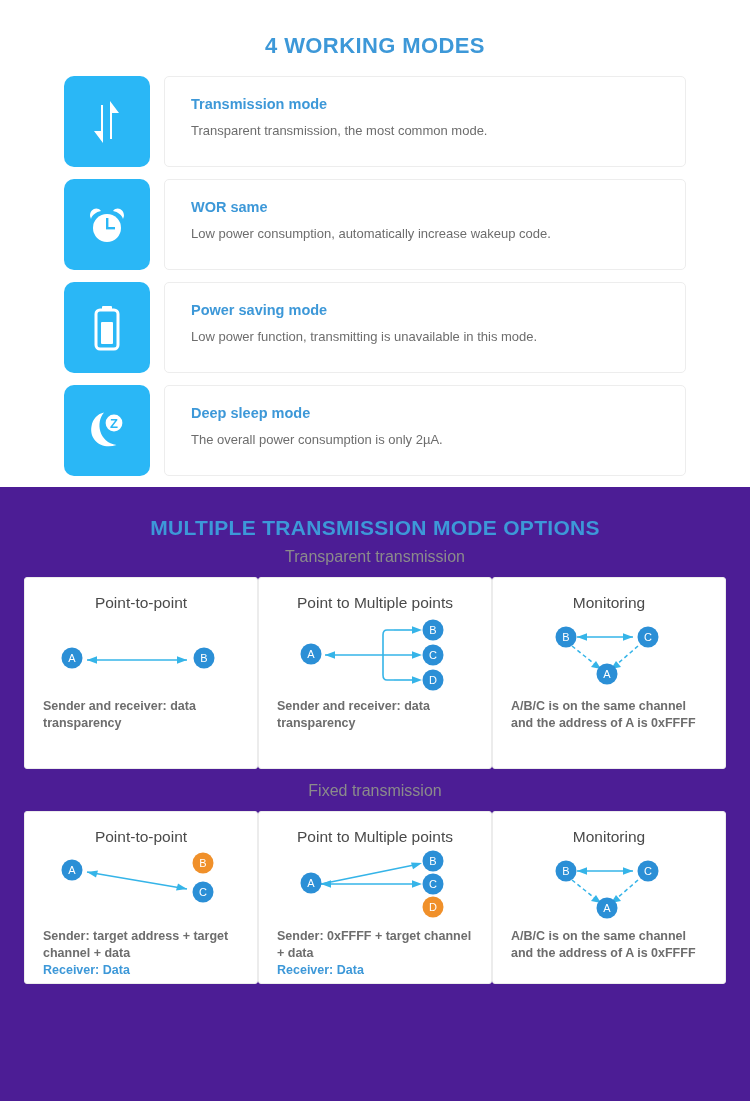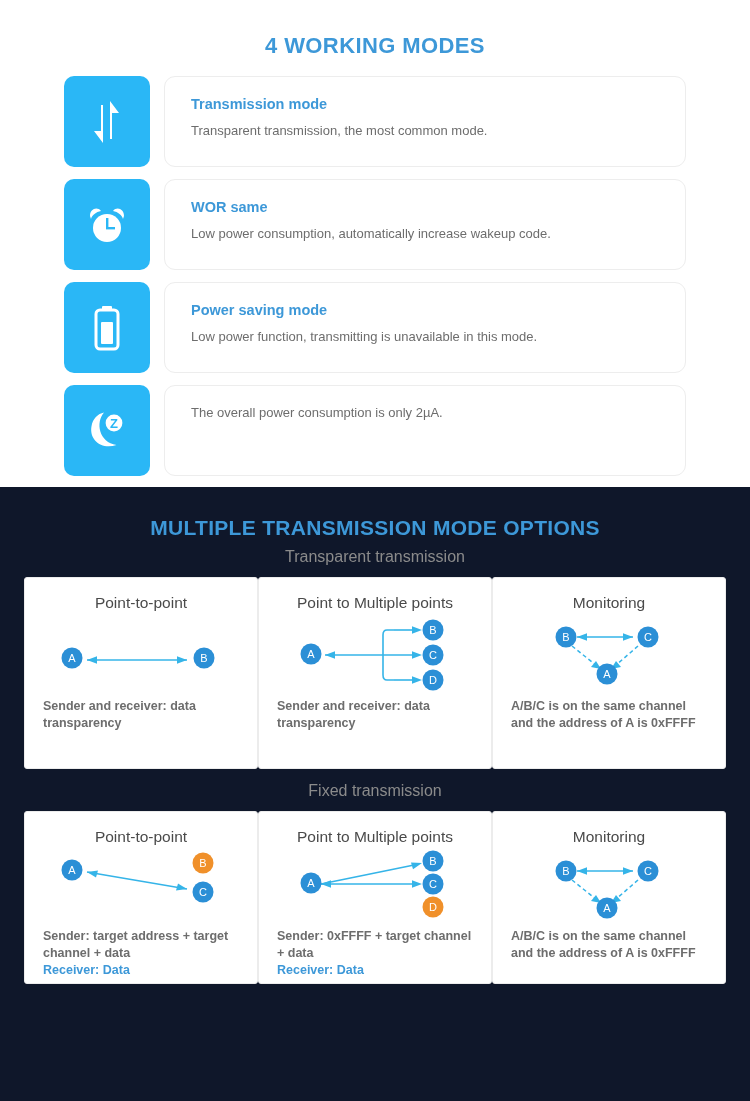--- a/index.html
+++ b/index.html
@@ -44,41 +44,41 @@
     background: #2ab7f6;
     border-radius: 10px;
     display: flex;
     align-items: center;
     justify-content: center;
   }
   .mode-card {
     flex: 1 1 auto;
     margin-left: 14px;
     border: 1px solid #ededed;
-    border-radius: 11px;
+    border-radius: 5px;
     background: #fff;
     padding: 19px 0 0 26px;
   }
   .mode-name {
     color: #3d98d8;
     font-size: 14.5px;
     font-weight: bold;
     margin-bottom: 11px;
   }
   .mode-desc {
     color: #6d6d6d;
     font-size: 13px;
   }
 
   
   .sec-options {
     position: absolute;
     left: 0; top: 487px;
     width: 750px; height: 614px;
-    background: #0f172a;
+    background: #4c1d95;
   }
   .options-title {
     text-align: center;
     color: #3d98d8;
     font-size: 21px;
     font-weight: bold;
     letter-spacing: 0.3px;
     padding-top: 29px;
   }
   .group-label {
@@ -183,20 +183,21 @@
       <div class="mode-row">
         <div class="mode-icon">
           <svg width="46" height="46" viewBox="0 0 46 46">
             <path d="M30 30 C18 34, 8 26, 10 15 C11 9, 15 5, 20 4 C13 12, 16 28, 30 30 Z" fill="#ffffff" transform="translate(0,2) scale(1.25) translate(-4,-2)"></path>
             <circle cx="30" cy="15" r="10.5" fill="#2ab7f6"></circle>
             <circle cx="30" cy="15" r="8.4" fill="#ffffff"></circle>
             <text x="30" y="20" font-family="Liberation Sans, sans-serif" font-size="13" font-weight="bold" fill="#2ab7f6" text-anchor="middle">Z</text>
           </svg>
         </div>
         <div class="mode-card">
+          <div class="mode-name">Deep sleep mode</div>
           <div class="mode-desc">The overall power consumption is only 2µA.</div>
         </div>
       </div>
 
     </div>
   </section>
 
   <section class="sec-options">
     <h2 class="options-title">MULTIPLE TRANSMISSION MODE OPTIONS</h2>
 

